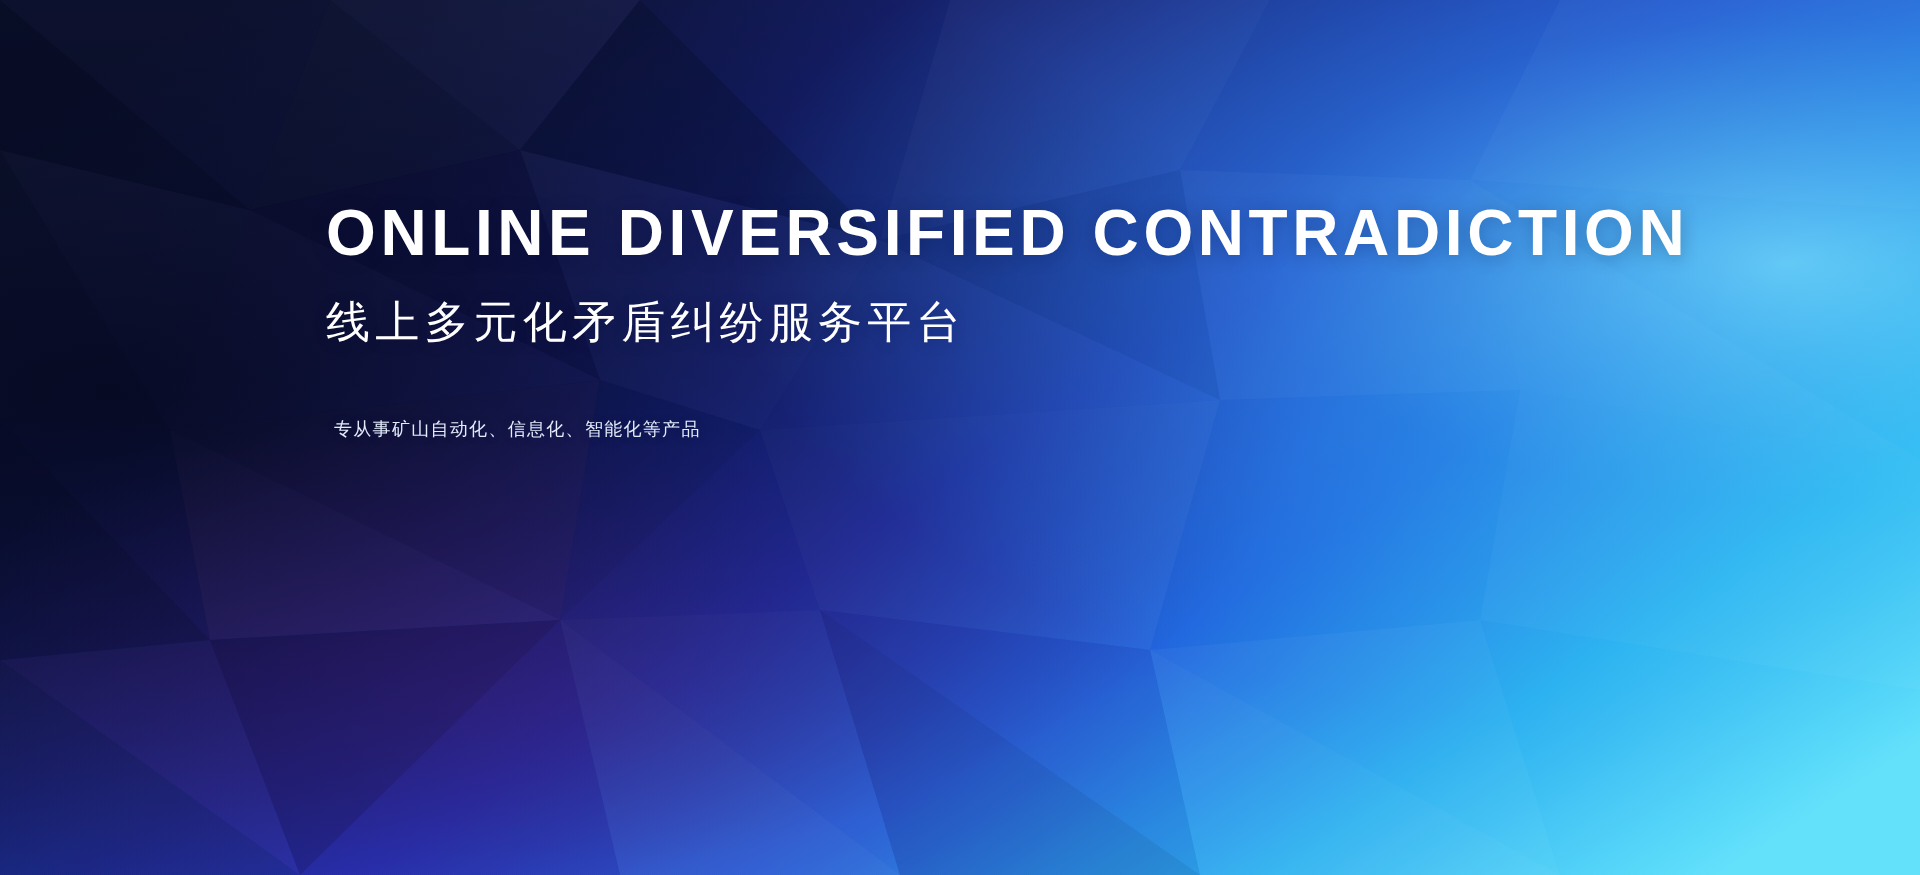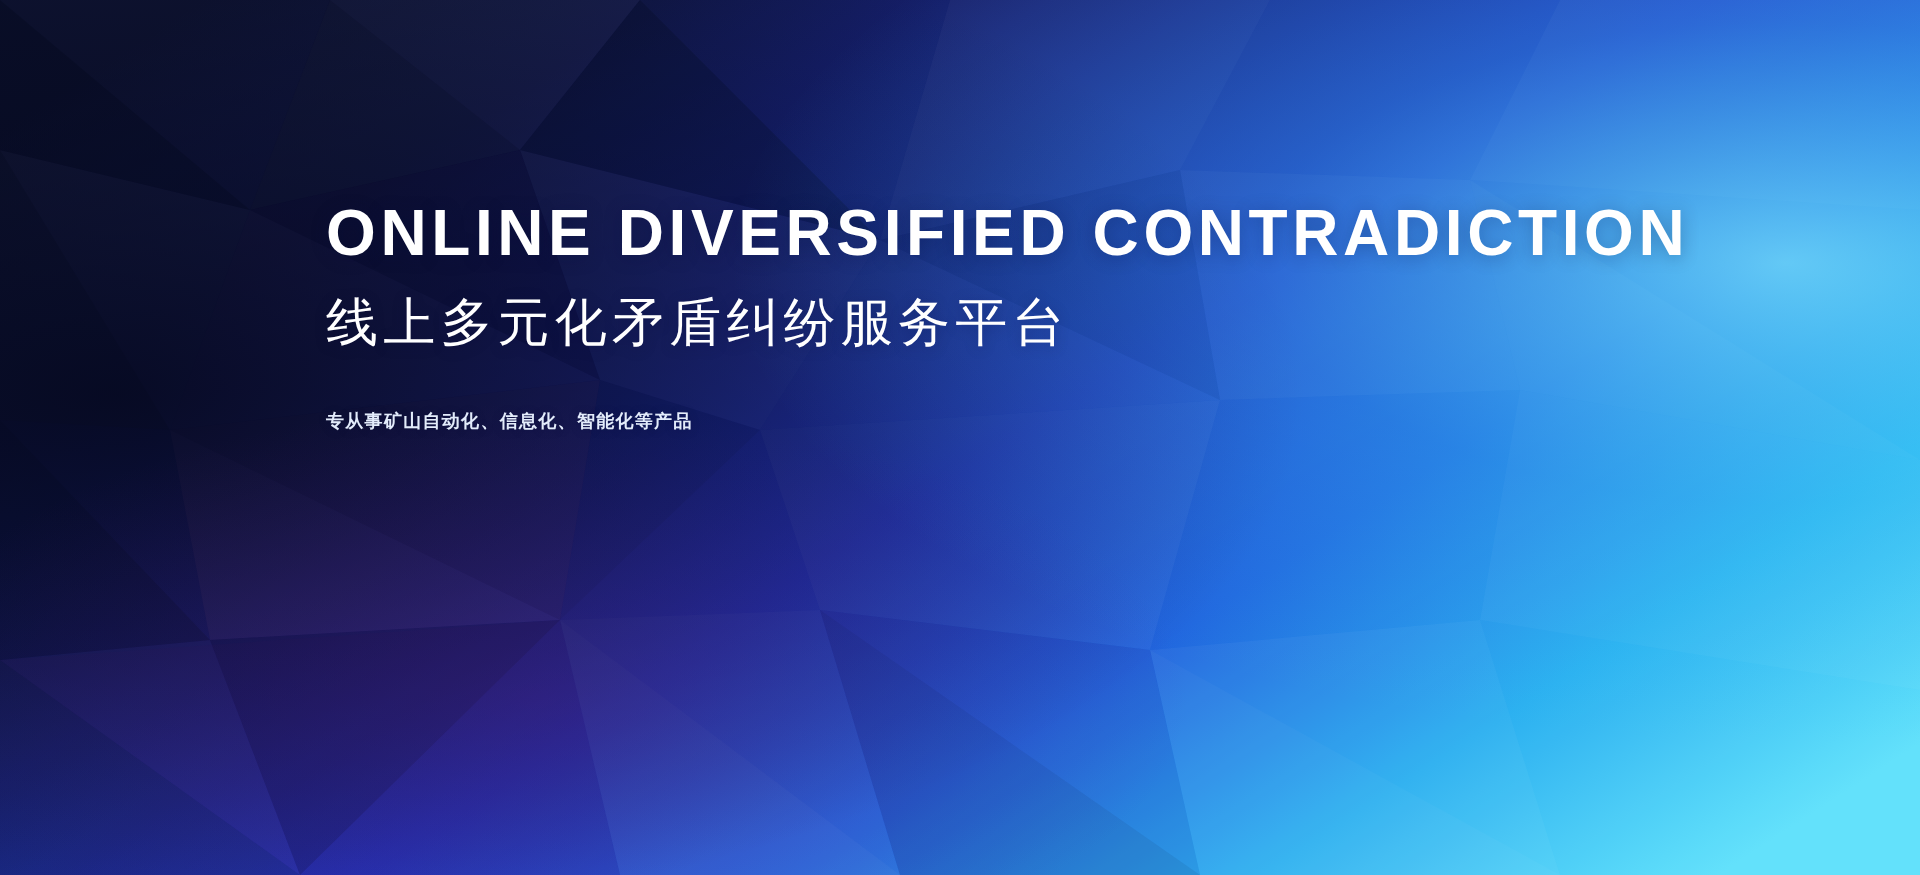--- a/index.html
+++ b/index.html
@@ -37,37 +37,37 @@
     font-weight: 700;
     letter-spacing: 4.6px;
     white-space: nowrap;
     text-shadow: 0 2px 18px rgba(0, 12, 60, 0.30);
   }
   .en-title .en-line { display: block; }
   .cn-title {
     margin: 0;
     padding-top: 26px;
     color: #ffffff;
-    font-size: 52px;
+    font-size: 44px;
     line-height: 52px;
     font-weight: 400;
     letter-spacing: 5.2px;
     white-space: nowrap;
     text-shadow: 0 2px 14px rgba(0, 12, 60, 0.28);
   }
   .desc {
     padding-top: 55px;
   }
   .desc-line {
     display: block;
-    margin: 0;
+    margin: 8px;
     color: #e3ecfb;
     font-size: 18px;
     line-height: 37px;
-    font-weight: 700;
+    font-weight: 400;
     letter-spacing: 1.3px;
     white-space: nowrap;
     text-shadow: 0 1px 10px rgba(0, 12, 60, 0.30);
   }
 </style>
 </head>
 <body>
 
 <div id="banner">
 

